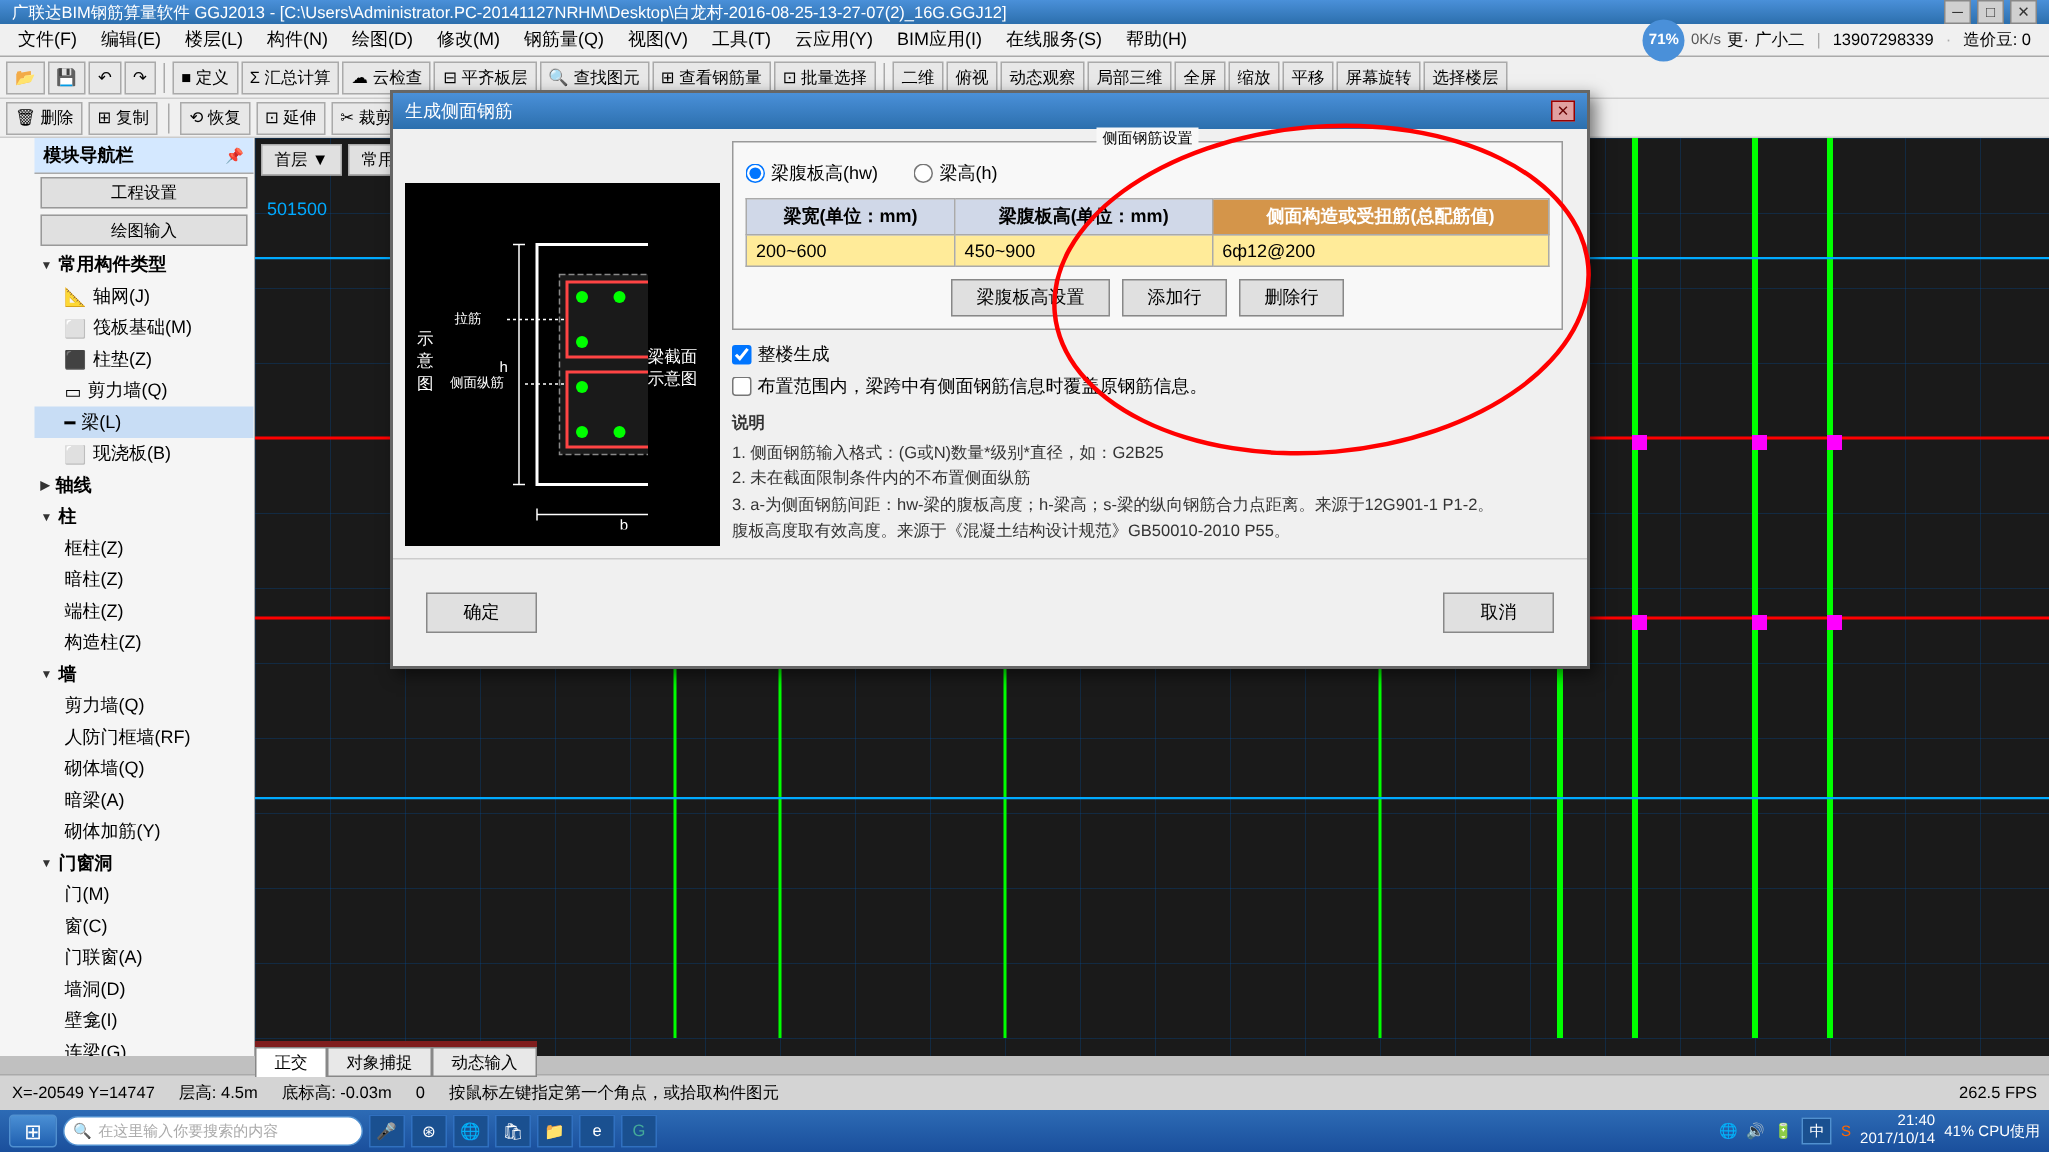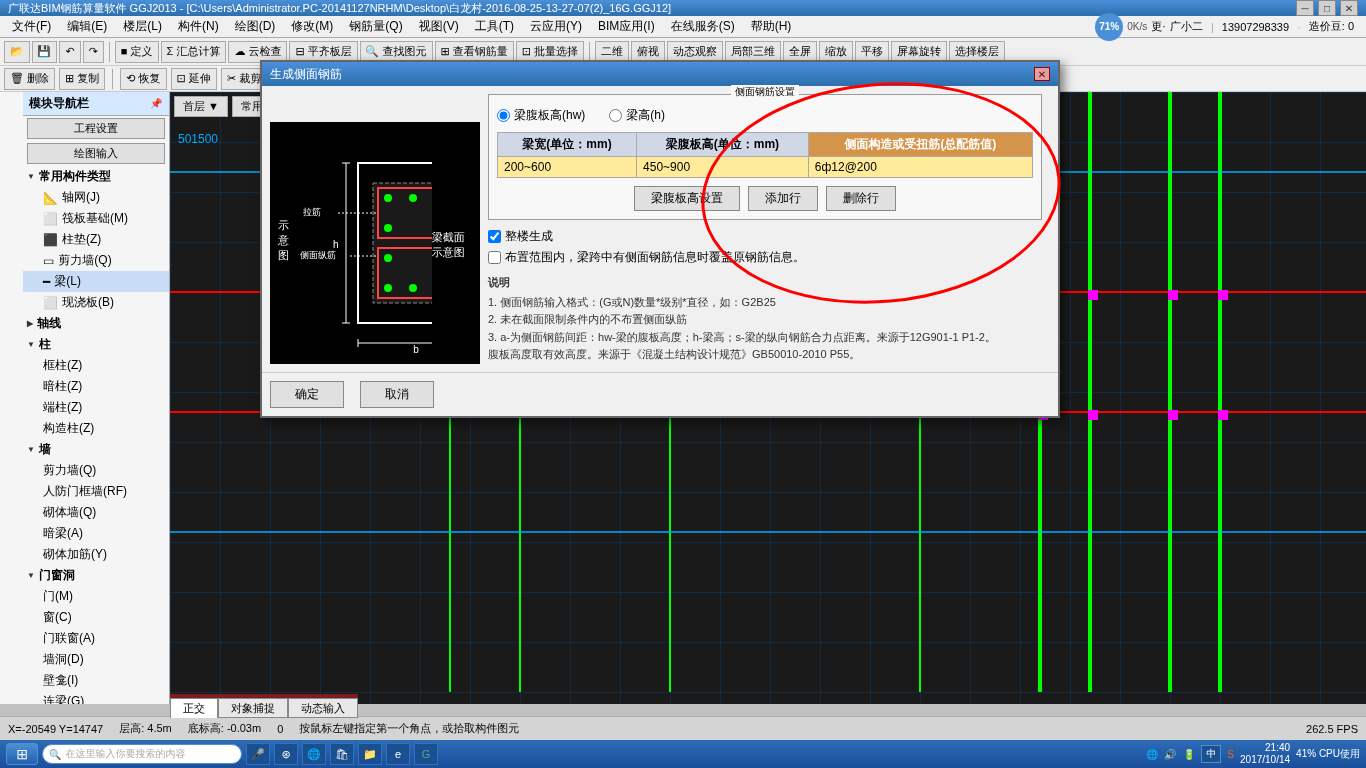--- a/index.html
+++ b/index.html
@@ -301,23 +301,23 @@
     .notes-section {
       font-size: 11px;
       color: #333;
       line-height: 1.6;
     }
     .notes-title { font-weight: bold; margin-bottom: 2px; }
 
     
     .dialog-footer {
       display: flex;
-      justify-content: flex-start;
+      justify-content: space-between;
       gap: 16px;
-      padding: 8px;
+      padding: 22px;
       border-top: 1px solid #ccc;
     }
     .footer-btn {
       padding: 4px 24px;
       background: #e0e0e0;
       border: 1px solid #888;
       cursor: pointer;
       font-size: 12px;
       min-width: 70px;
       text-align: center;

